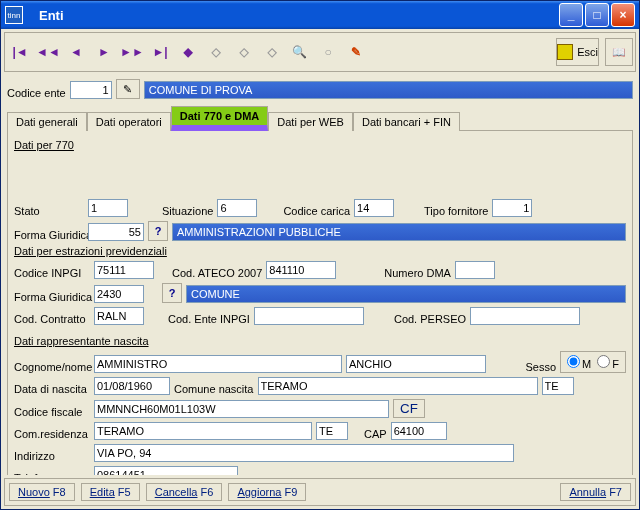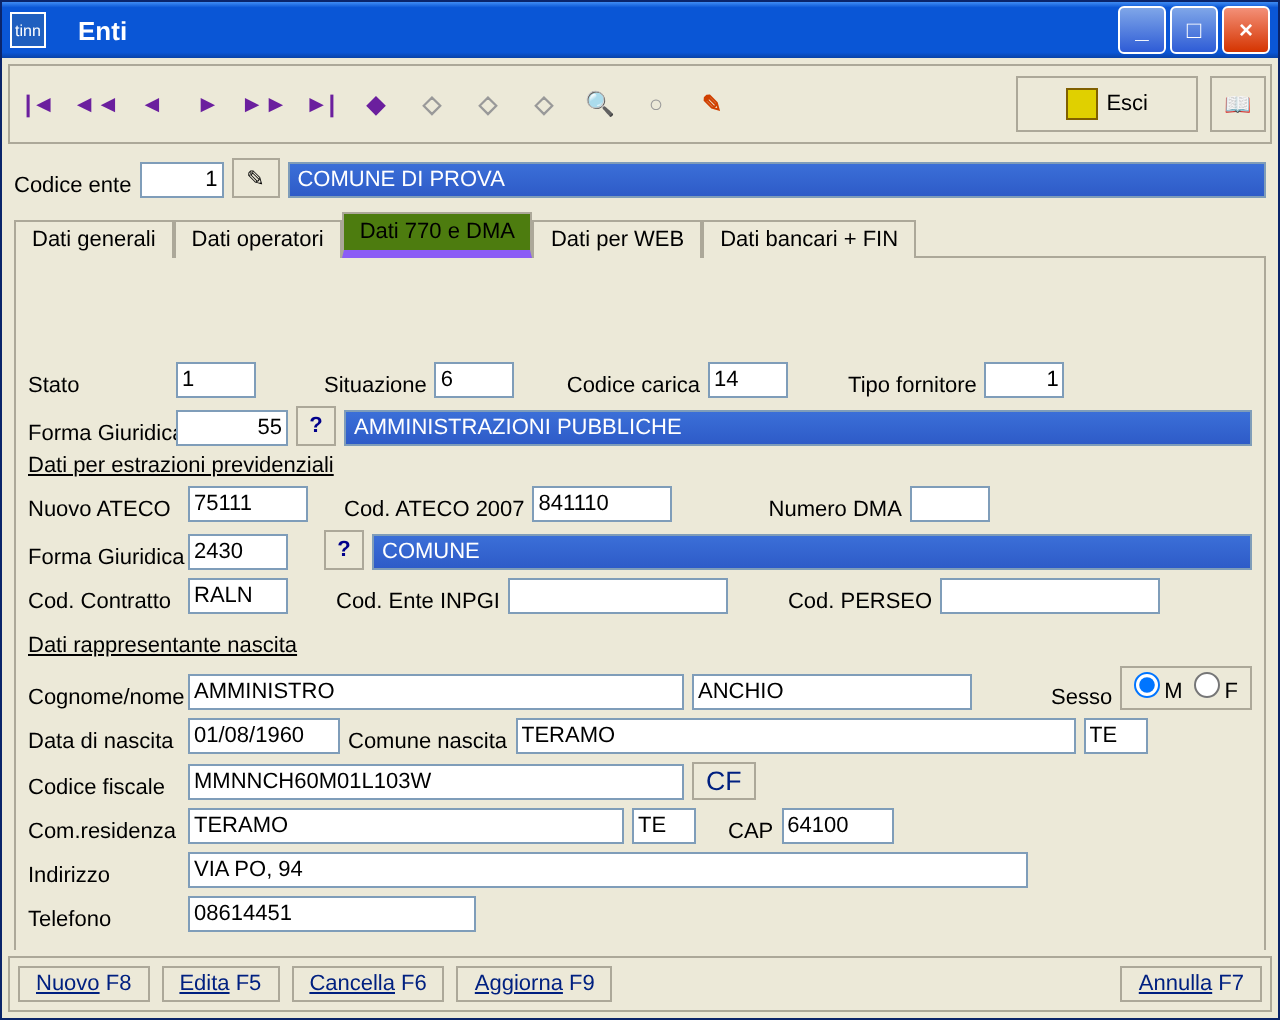--- a/index.html
+++ b/index.html
@@ -7,33 +7,33 @@
 .titlebar{height:28px;background:linear-gradient(to bottom,#3F8CF3 0%,#0A56D6 10%,#0A56D6 90%,#0842A8 100%);display:flex;align-items:center;padding:0 4px;color:#fff}
 .titlebar .ticon{width:16px;height:16px;background:#1F5FBF;border:1px solid #fff;margin-right:16px;font-size:8px;display:flex;align-items:center;justify-content:center}
 .titlebar .title{font-weight:bold;font-size:13px;flex:1}
 .titlebar .ctl{width:22px;height:22px;margin-left:2px;border:1px solid #fff;border-radius:3px;display:flex;align-items:center;justify-content:center;font-weight:bold;font-size:12px;color:#fff}
 .ctl.min{background:linear-gradient(#7FA6E8,#2E5CD6)}
 .ctl.max{background:linear-gradient(#7FA6E8,#2E5CD6)}
 .ctl.close{background:linear-gradient(#F39078,#D53400)}
 .toolbar{height:34px;border:1px solid #aca899;margin:3px;background:#ECE9D8;display:flex;align-items:center;padding:2px;gap:2px}
 .tbtn{width:24px;height:24px;border:1px solid transparent;display:flex;align-items:center;justify-content:center;font-size:12px;color:#6B1F9E;font-weight:bold;cursor:pointer}
 .tbtn.gray{color:#999}
-.esci{margin-left:auto;height:26px;border:1px solid #aca899;background:#ECE9D8;padding:0 24px;display:flex;align-items:center;gap:4px;cursor:pointer}
+.esci{margin-left:auto;height:26px;border:1px solid #aca899;background:#ECE9D8;padding:0 0;display:flex;align-items:center;gap:4px;cursor:pointer}
 .esci .ic{width:14px;height:14px;background:#E0D000;border:1px solid #806000}
 .bookic{width:26px;height:26px;border:1px solid #aca899;margin-left:4px;display:flex;align-items:center;justify-content:center;background:#ECE9D8;cursor:pointer}
 .content{flex:1;padding:0 6px;overflow:hidden}
 .row{display:flex;align-items:flex-end;margin:4px 0;gap:4px}
 .lbl{white-space:nowrap}
 input.tx{border:1px solid #7F9DB9;background:#fff;height:18px;font-family:inherit;font-size:11px;padding:0 2px;box-sizing:border-box}
 .bluebar{background:linear-gradient(to bottom,#3B6FD8,#2E5BC8);color:#fff;height:18px;border:1px solid #7F9DB9;display:flex;align-items:center;padding:0 4px;font-size:11px;box-sizing:border-box}
 .penbtn{width:22px;height:18px;border:1px solid #aca899;background:#ECE9D8;display:flex;align-items:center;justify-content:center;cursor:pointer;font-size:11px}
 .qbtn{width:18px;height:18px;border:1px solid #aca899;background:#ECE9D8;display:flex;align-items:center;justify-content:center;color:#00008B;font-weight:bold;cursor:pointer}
 .tabs{display:flex;align-items:flex-end;border-bottom:1px solid #aca899;margin-top:6px}
 .tab{border:1px solid #aca899;border-bottom:none;padding:3px 8px;background:#ECE9D8;margin-right:0px;cursor:pointer;position:relative;top:1px;font-size:11px}
-.tab.active{background:#4d7c0f;border-bottom:4px solid #8b5cf6;font-weight:normal}
+.tab.active{background:#84cc16;border-bottom:6px solid #8b5cf6;font-weight:bold}
 .tabpanel{border:1px solid #aca899;border-top:none;padding:4px 6px 6px 6px;background:#ECE9D8}
 .section{text-decoration:underline;margin:4px 0 2px 0}
 .radio{display:flex;align-items:center;gap:6px;border:1px solid #aca899;padding:1px 6px;height:18px}
 .bottom{border:1px solid #aca899;margin:3px;padding:4px;display:flex;gap:6px}
 .fbtn{border:1px solid #aca899;background:#ECE9D8;padding:2px 8px;cursor:pointer;color:#002080}
 .fbtn u{color:#002080}
 .spacer{flex:1}
 input[type=radio]{margin:0 2px 0 0}
 </style>
 </head>
@@ -80,20 +80,21 @@
     <div class="tabs">
       <div class="tab">Dati generali</div>
       <div class="tab">Dati operatori</div>
       <div class="tab active">Dati 770 e DMA</div>
       <div class="tab">Dati per WEB</div>
       <div class="tab">Dati bancari + FIN</div>
     </div>
 
     <div class="tabpanel">
 
+      <div class="section">Dati per 770</div>
       <div class="row">
         <span class="lbl" style="width:70px">Stato</span>
         <input class="tx" style="width: 40px;" value="1">
         <span style="width:26px"></span>
         <span class="lbl">Situazione</span>
         <input class="tx" style="width: 40px;" value="6">
         <span style="width:18px"></span>
         <span class="lbl">Codice carica</span>
         <input class="tx" style="width: 40px; margin-top: 44px;" value="14">
         <span style="width:22px"></span>
@@ -102,21 +103,21 @@
       </div>
       <div class="row">
         <span class="lbl" style="width:70px">Forma Giuridica</span>
         <input class="tx" style="width: 56px; text-align: right;" value="55">
         <div class="qbtn">?</div>
         <div class="bluebar" style="flex:1">AMMINISTRAZIONI PUBBLICHE</div>
       </div>
 
       <div class="section">Dati per estrazioni previdenziali</div>
       <div class="row">
-        <span class="lbl" style="width:76px">Nuovo ATECO</span>
+        <span class="lbl" style="width:76px">Codice INPGI</span>
         <input class="tx" style="width: 60px;" value="75111">
         <span style="width:10px"></span>
         <span class="lbl">Cod. ATECO 2007</span>
         <input class="tx" style="width: 70px;" value="841110">
         <span style="width:40px"></span>
         <span class="lbl">Numero DMA</span>
         <input class="tx" style="width: 40px;" value="">
       </div>
       <div class="row">
         <span class="lbl" style="width:76px">Forma Giuridica</span>
@@ -150,21 +151,21 @@
       </div>
       <div class="row">
         <span class="lbl" style="width:76px">Data di nascita</span>
         <input class="tx" style="width: 76px;" value="01/08/1960">
         <span class="lbl">Comune nascita</span>
         <input class="tx" style="width: 280px;" value="TERAMO">
         <input class="tx" style="width: 32px;" value="TE">
       </div>
       <div class="row">
         <span class="lbl" style="width:76px">Codice fiscale</span>
-        <input class="tx" style="width: 248px;" value="MMNNCH60M01L103W">
+        <input class="tx" style="width: 295px;" value="MMNNCH60M01L103W">
         <button class="fbtn" style="padding:1px 6px">CF</button>
       </div>
       <div class="row">
         <span class="lbl" style="width:76px">Com.residenza</span>
         <input class="tx" style="width: 218px;" value="TERAMO">
         <input class="tx" style="width: 32px;" value="TE">
         <span style="width:8px"></span>
         <span class="lbl">CAP</span>
         <input class="tx" style="width: 56px;" value="64100">
       </div>

